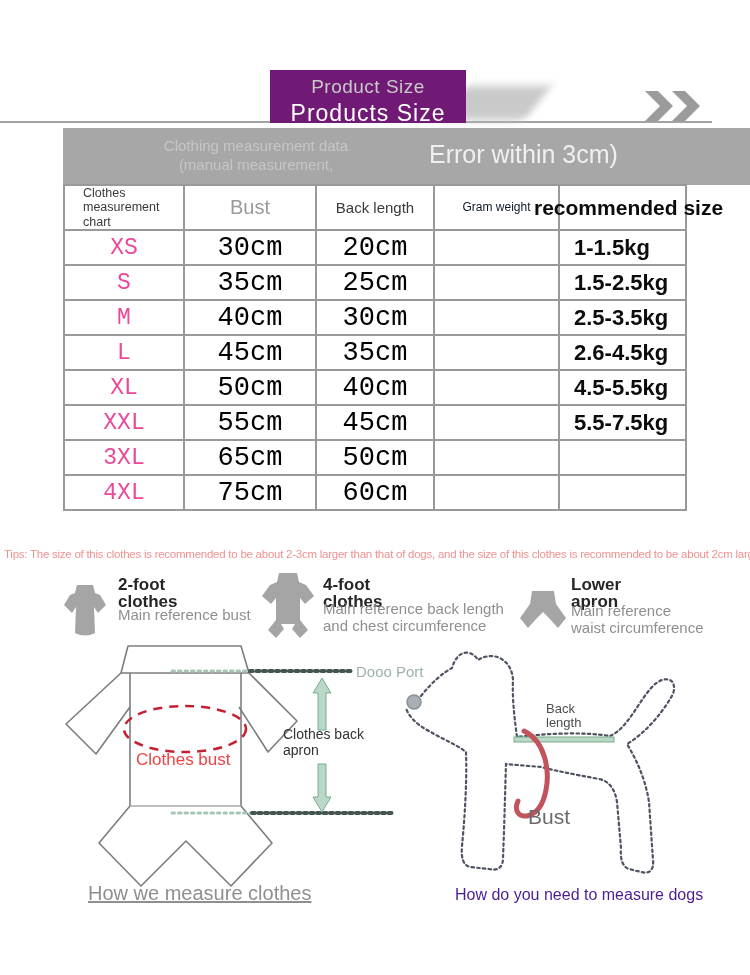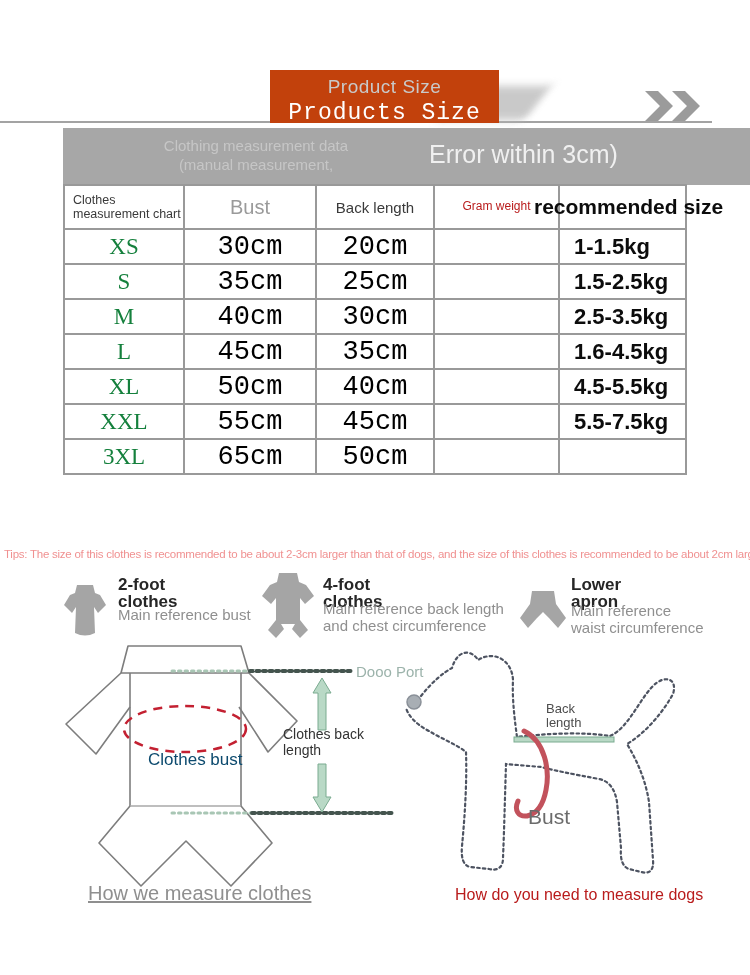--- a/index.html
+++ b/index.html
@@ -1,49 +1,49 @@
 <!DOCTYPE html>
 <html><head>
 <meta charset="utf-8">
 <style>
   * { margin:0; padding:0; box-sizing:border-box; }
   html,body { background:#ffffff; }
   body { font-family:"Liberation Sans", sans-serif; }
   .page { position:relative; width:750px; height:975px; background:#fff; overflow:hidden; }
 
   
-  .title-banner { position:absolute; left:270px; top:70px; width:229px; height:53px;
-    background:#c2410c; text-align:center; z-index:2; }
+  .title-banner { position:absolute; left:270px; top:70px; width:196px; height:53px;
+    background:#701a75; text-align:center; z-index:2; }
   .banner-shadow { position:absolute; left:452px; top:86px; width:86px; height:34px;
     background:#bcbcbc; filter:blur(4px); transform:skewX(-38deg); opacity:.8; z-index:1; }
   .title-top { margin-top:6px; font-size:19px; color:#c9c9c9; letter-spacing:.5px; }
-  .title-main { margin-top:2px; font-family:Liberation Mono, monospace; font-size:23px;
+  .title-main { margin-top:2px; font-family:Liberation Sans, sans-serif; font-size:23px;
     color:#ffffff; letter-spacing:1px; }
   .top-rule { position:absolute; left:0; top:121px; width:712px; height:2px; background:#a3a3a3; }
   .chevrons { position:absolute; left:645px; top:91px; }
 
   
   .table-banner { position:absolute; left:63px; top:128px; width:723px; height:57px; background:#a7a7a7; }
   .tb-left { position:absolute; left:85px; top:9px; width:216px; font-size:15px; line-height:1.25;
     color:#c6c6c6; text-align:center; }
   .tb-right { position:absolute; left:366px; top:12px; font-size:25px; color:#f0f0f0; white-space:nowrap; }
 
   
   table.size { position:absolute; left:63px; top:184px; width:622px; border-collapse:collapse; table-layout:fixed; }
   table.size th, table.size td { border:2px solid #999; background:#fff; overflow:visible; }
   table.size tr.head { height:44px; }
   table.size tr.row { height:35px; }
   .c0 { width:120px; } .c1 { width:132px; } .c2 { width:118px; } .c3 { width:125px; } .c4 { width:127px; }
-  th.h-chart { font-weight:normal; font-size:12.5px; color:#3a3a3a; text-align:left; padding-left:8px; line-height:1.15; }
+  th.h-chart { font-weight:normal; font-size:12.5px; color:#3a3a3a; text-align:left; padding-left:18px; line-height:1.15; }
   th.h-bust  { font-weight:normal; font-size:20px; color:#9a9a9a; }
   th.h-back  { font-weight:normal; font-size:15px; color:#3a3a3a; }
-  th.h-gram  { font-weight:normal; font-size:12px; color:#b91c1c; line-height:1.1; }
+  th.h-gram  { font-weight:normal; font-size:12px; color:#0f172a; line-height:1.1; }
   th.h-rec   { font-weight:bold; font-size:21px; color:#0c0c0c; text-align:left; }
   th.h-rec span { display:inline-block; transform:translateX(-26px); white-space:nowrap; }
-  td.sz  { font-family:Liberation Serif, serif; font-size:23px; color:#15803d; text-align:center; }
+  td.sz  { font-family:Liberation Mono, monospace; font-size:23px; color:#ec4899; text-align:center; }
   td.cm  { font-family:"Liberation Mono", monospace; font-size:27px; color:#000000; text-align:center; }
   td.gram{ }
   td.rec { font-weight:bold; font-size:22px; color:#0c0c0c; text-align:left; padding-left:14px; white-space:nowrap; }
 
   
   .tips { position:absolute; left:4px; top:548px; width:746px; font-size:11.5px; letter-spacing:-0.25px;
     color:#f09191; white-space:nowrap; }
 
   
   .legend-item { position:absolute; }
@@ -55,25 +55,25 @@
   #leg2 .li-icon { left:258px; top:572px; } #leg2 .li-title { left:323px; top:577px; width:70px; }
   #leg2 .li-desc { left:323px; top:600px; width:200px; }
   #leg3 .li-icon { left:518px; top:590px; } #leg3 .li-title { left:571px; top:577px; width:60px; }
   #leg3 .li-desc { left:571px; top:602px; width:135px; }
 
   
   .diag { position:absolute; }
   .lbl { position:absolute; }
   .lbl-port { left:356px; top:663px; font-size:15px; color:#9cb3ab; white-space:nowrap; }
   .lbl-cbl  { left:283px; top:726px; width:88px; font-size:14px; color:#333; line-height:1.15; }
-  .lbl-cbust{ left:148px; top:750px; font-size:17px; color:#0c4a6e; white-space:nowrap; }
+  .lbl-cbust{ left:136px; top:750px; font-size:17px; color:#ef4444; white-space:nowrap; }
   .lbl-dbl  { left:546px; top:702px; width:56px; font-size:13px; color:#4d4d4d; line-height:1.1; }
   .lbl-dbust{ left:528px; top:805px; font-size:21px; color:#6b6b6b; }
   .cap1 { position:absolute; left:88px; top:882px; font-size:20px; color:#8f8f8f;text-decoration:underline; }
-  .cap2 { position:absolute; left:455px; top:886px; font-size:16px; color:#b91c1c; }
+  .cap2 { position:absolute; left:455px; top:886px; font-size:16px; color:#4c1d95; }
 </style>
 </head>
 <body>
 
 <div class="page">
 
   <div class="banner-shadow"></div>
   <div class="title-banner">
     <div class="title-top">Product Size</div>
     <div class="title-main">Products Size</div>
@@ -126,40 +126,47 @@
       <td class="cm">40cm</td>
       <td class="cm">30cm</td>
       <td class="gram"></td>
       <td class="rec">2.5-3.5kg</td>
     </tr>
     <tr class="row">
       <td class="sz">L</td>
       <td class="cm">45cm</td>
       <td class="cm">35cm</td>
       <td class="gram"></td>
-      <td class="rec">1.6-4.5kg</td>
+      <td class="rec">2.6-4.5kg</td>
     </tr>
     <tr class="row">
       <td class="sz">XL</td>
       <td class="cm">50cm</td>
       <td class="cm">40cm</td>
       <td class="gram"></td>
       <td class="rec">4.5-5.5kg</td>
     </tr>
     <tr class="row">
       <td class="sz">XXL</td>
       <td class="cm">55cm</td>
       <td class="cm">45cm</td>
       <td class="gram"></td>
       <td class="rec">5.5-7.5kg</td>
     </tr>
     <tr class="row">
       <td class="sz">3XL</td>
       <td class="cm">65cm</td>
       <td class="cm">50cm</td>
+      <td class="gram"></td>
+      <td class="rec"></td>
+    </tr>
+    <tr class="row">
+      <td class="sz">4XL</td>
+      <td class="cm">75cm</td>
+      <td class="cm">60cm</td>
       <td class="gram"></td>
       <td class="rec"></td>
     </tr>
   </tbody>
     </table>
 
   <div class="tips">Tips: The size of this clothes is recommended to be about 2-3cm larger than that of dogs, and the size of this clothes is recommended to be about 2cm larger than that of dogs.</div>
 
   <div class="legend-item" id="leg1">
     <div class="li-icon">
@@ -203,21 +210,21 @@
       <ellipse cx="185" cy="729" rx="61" ry="23" fill="none" stroke="#c32031" stroke-width="2.5" stroke-dasharray="9 7"></ellipse>
       <line x1="172" y1="671" x2="250" y2="671" stroke="#a8c6b4" stroke-width="3" stroke-dasharray="2.5 4" stroke-linecap="round"></line>
       <line x1="250" y1="671" x2="352" y2="671" stroke="#44544e" stroke-width="4" stroke-dasharray="3 3.5" stroke-linecap="round"></line>
       <line x1="172" y1="813" x2="252" y2="813" stroke="#a8c6b4" stroke-width="3" stroke-dasharray="2.5 4" stroke-linecap="round"></line>
       <line x1="252" y1="813" x2="392" y2="813" stroke="#44544e" stroke-width="4" stroke-dasharray="3 3.5" stroke-linecap="round"></line>
       <path d="M322,678 L331,693 L326,693 L326,730 L318,730 L318,693 L313,693 Z" fill="#b9d9c6" stroke="#7aab90" stroke-width="1"></path>
       <path d="M322,812 L331,797 L326,797 L326,764 L318,764 L318,797 L313,797 Z" fill="#b9d9c6" stroke="#7aab90" stroke-width="1"></path>
     </svg>
   </div>
   <div class="lbl lbl-port">Dooo Port</div>
-  <div class="lbl lbl-cbl">Clothes back length</div>
+  <div class="lbl lbl-cbl">Clothes back apron</div>
   <div class="lbl lbl-cbust">Clothes bust</div>
   <div class="cap1">How we measure clothes</div>
 
   <div class="diag" style="left:395px; top:650px;">
     <svg width="300" height="235" viewBox="395 650 300 235">
       <path fill="none" stroke="#4d5361" stroke-width="2.2" stroke-dasharray="2.5 3.2" stroke-linecap="round" d="M421,696
            C432,682 444,672 452,668
            C458,648 472,650 478,660
            C494,650 512,660 513,680
            C512,700 515,722 517,737

